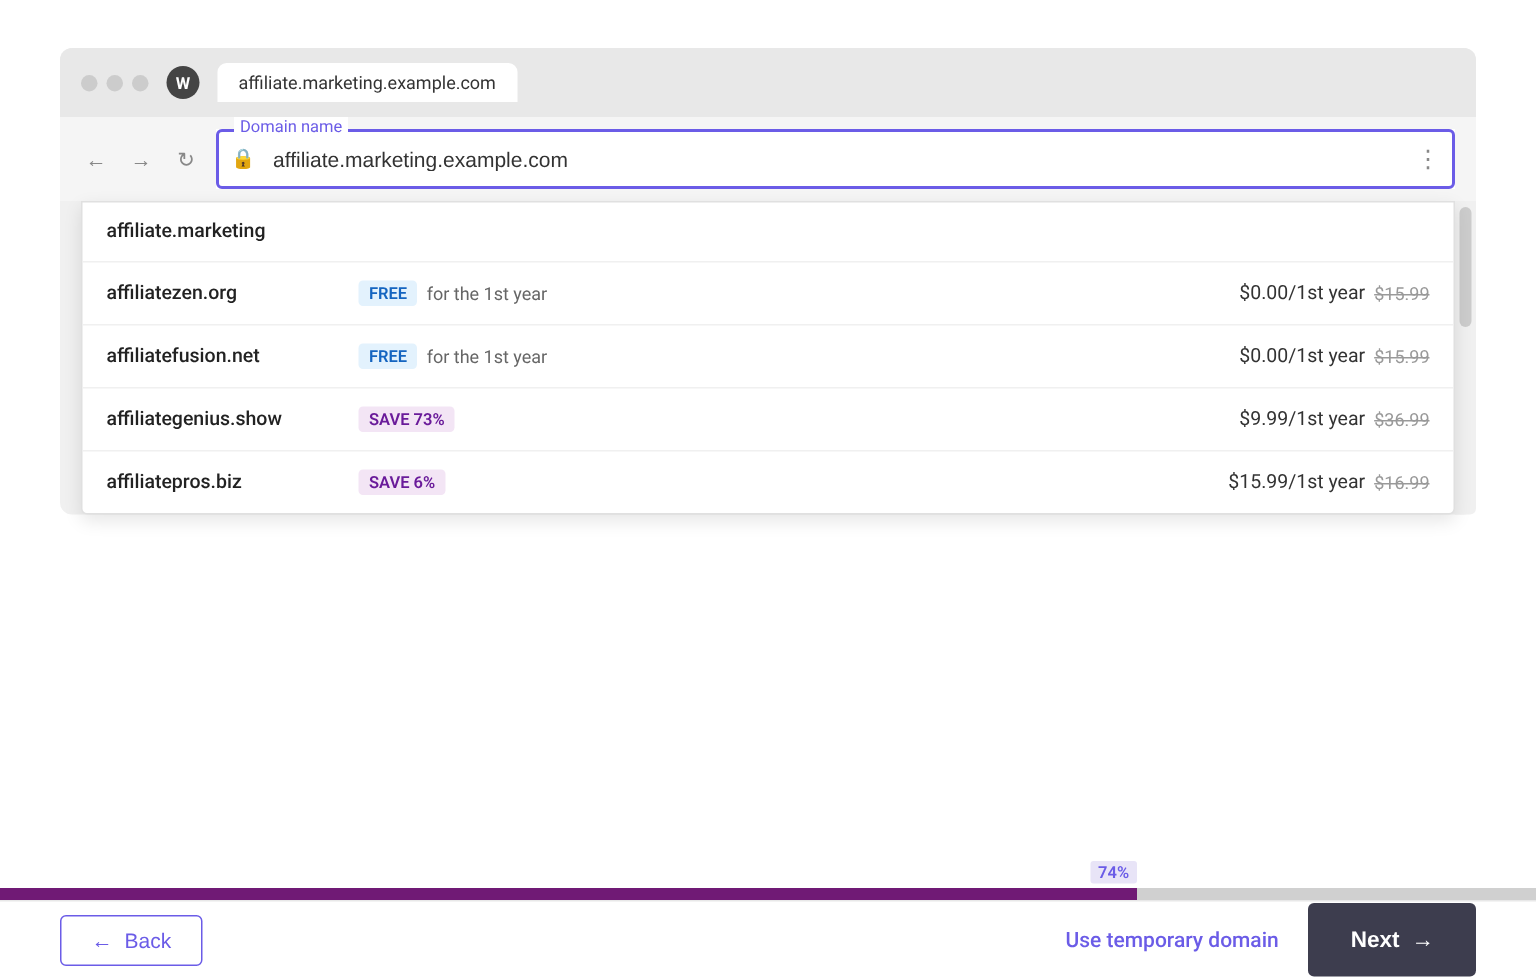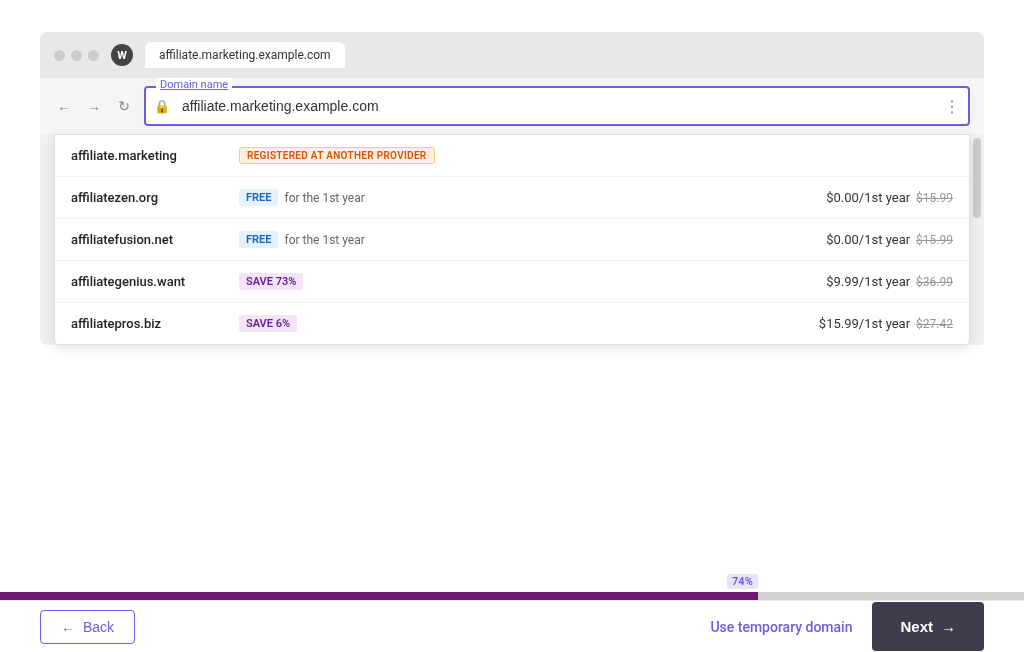--- a/index.html
+++ b/index.html
@@ -107,21 +107,20 @@
 
     .domain-label {
       position: absolute;
       top: -8px;
       left: 12px;
       font-size: 11px;
       color: #6b5ce7;
       background: #fff;
       padding: 0 4px;
       z-index: 1;
-      text-decoration: underline;
     }
 
     .domain-input-field {
       width: 100%;
       border: 2px solid #6b5ce7;
       border-radius: 4px;
       padding: 10px 36px 10px 36px;
       font-size: 14px;
       color: #333;
       outline: none;
@@ -378,21 +377,20 @@
         <input class="domain-input-field" type="text" value="affiliate.marketing.example.com" style="">
         <span class="more-icon-wrap">⋮</span>
       </div>
     </div>
 
     <div class="dropdown-container">
       <div class="domain-dropdown">
 
         <div class="dropdown-row">
           <span class="domain-name">affiliate.marketing</span>
-          <span class="badge badge-registered">REGISTERED AT ANOTHER PROVIDER</span>
         </div>
 
         <div class="dropdown-row">
           <span class="domain-name">affiliatezen.org</span>
           <span class="badge badge-free">FREE</span>
           <span class="for-text">for the 1st year</span>
           <div class="price-section">
             <span class="price-current">$0.00/1st year</span>
             <span class="price-original">$15.99</span>
           </div>
@@ -402,34 +400,34 @@
           <span class="domain-name">affiliatefusion.net</span>
           <span class="badge badge-free">FREE</span>
           <span class="for-text">for the 1st year</span>
           <div class="price-section">
             <span class="price-current">$0.00/1st year</span>
             <span class="price-original">$15.99</span>
           </div>
         </div>
 
         <div class="dropdown-row">
-          <span class="domain-name">affiliategenius.want</span>
+          <span class="domain-name">affiliategenius.show</span>
           <span class="badge badge-save">SAVE 73%</span>
           <div class="price-section">
             <span class="price-current">$9.99/1st year</span>
             <span class="price-original">$36.99</span>
           </div>
         </div>
 
         <div class="dropdown-row">
           <span class="domain-name">affiliatepros.biz</span>
           <span class="badge badge-save-sm">SAVE 6%</span>
           <div class="price-section">
             <span class="price-current">$15.99/1st year</span>
-            <span class="price-original">$27.42</span>
+            <span class="price-original">$16.99</span>
           </div>
         </div>
 
       </div>
 
       <div class="scrollbar">
         <div class="scrollbar-thumb"></div>
       </div>
     </div>
 

